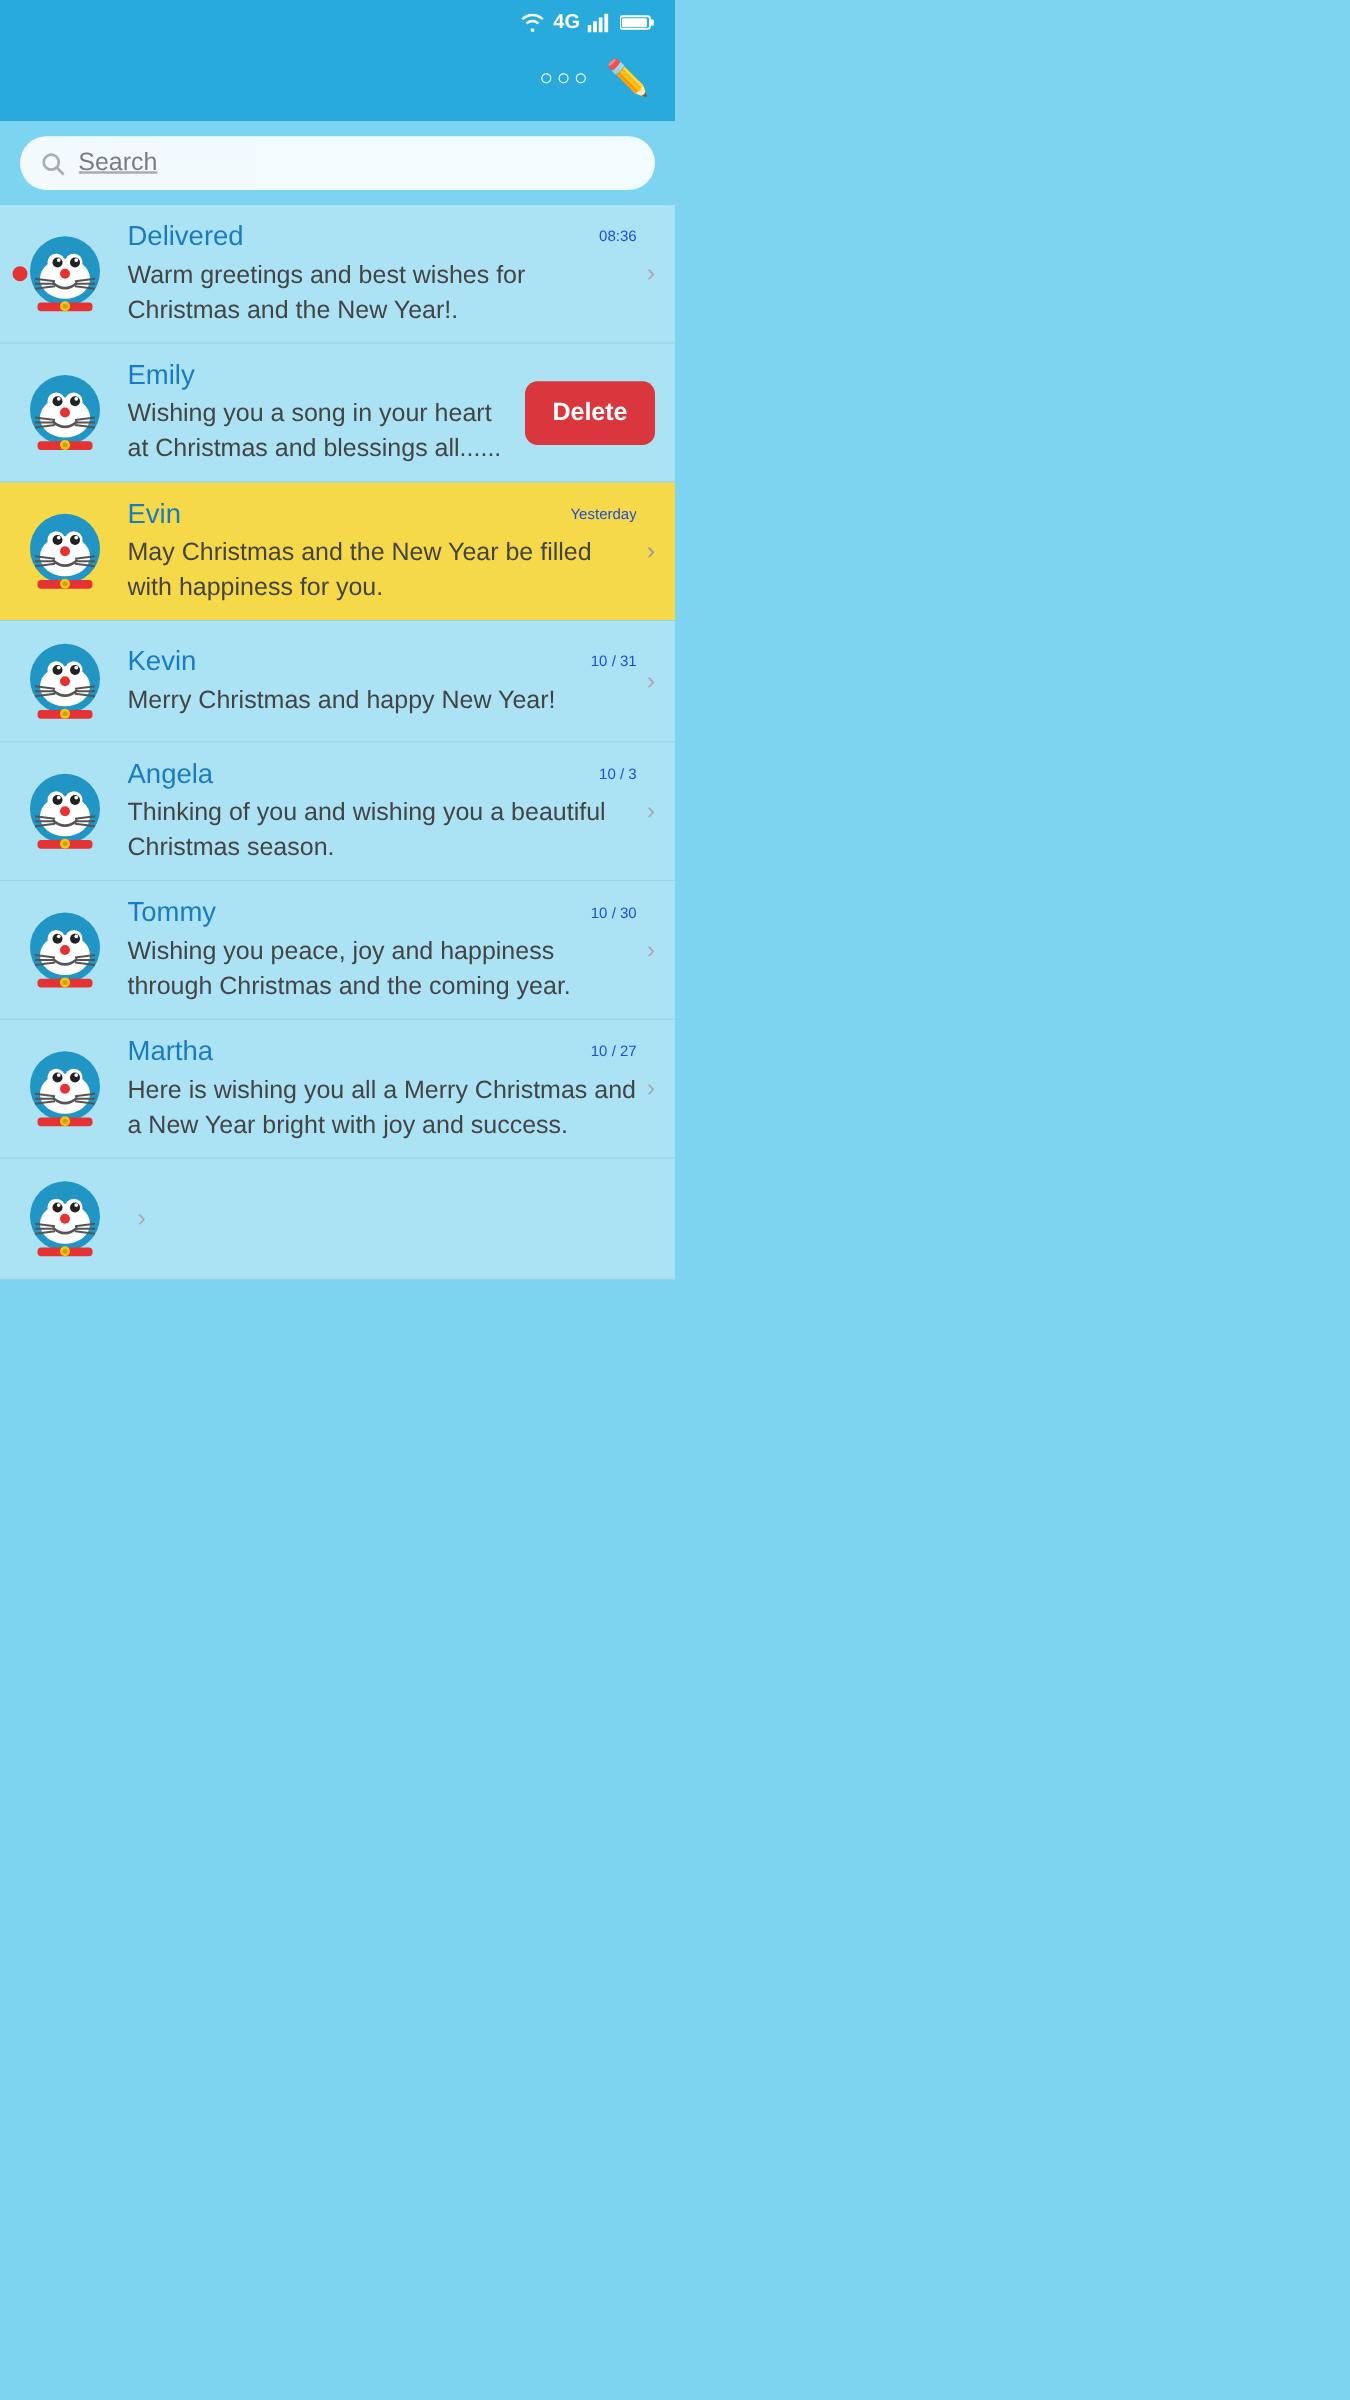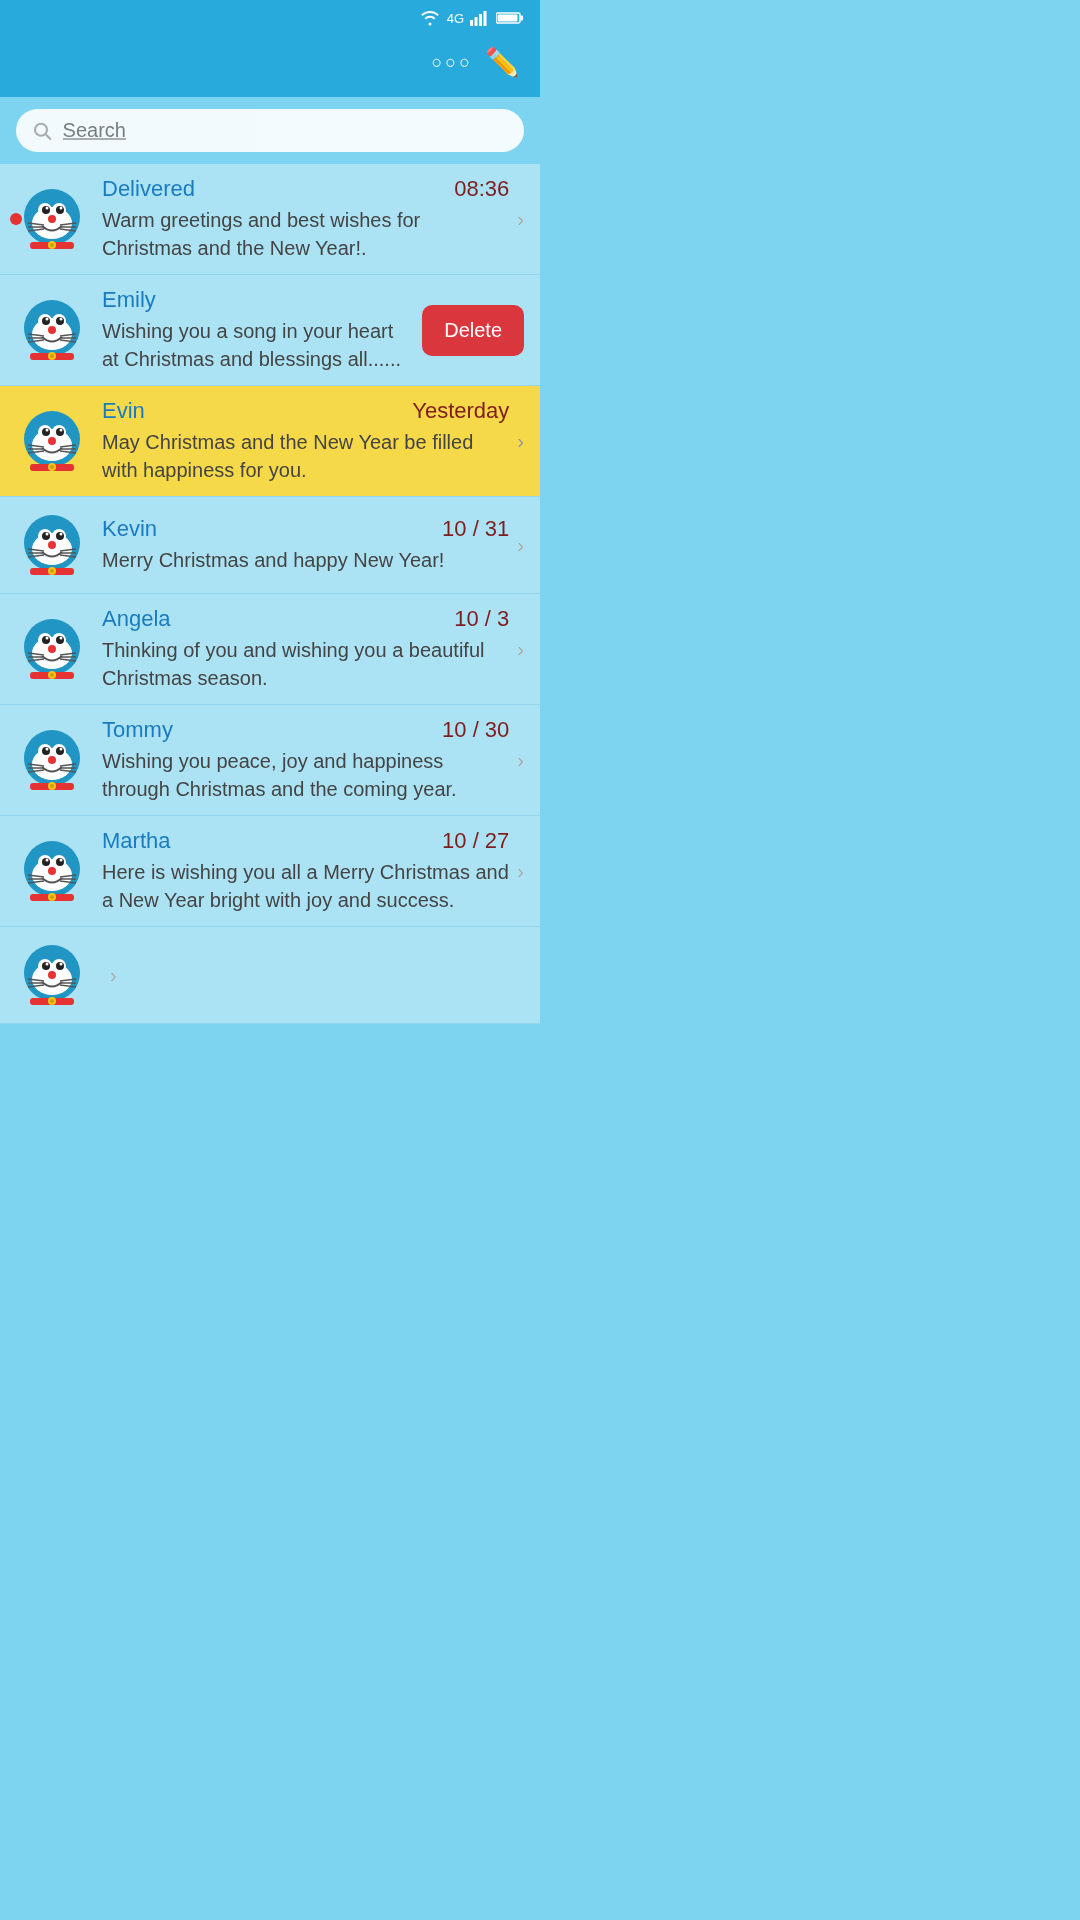--- a/index.html
+++ b/index.html
@@ -132,22 +132,22 @@
       justify-content: space-between;
       align-items: center;
       margin-bottom: 4px;
     }
     .contact-name {
       font-size: 22px;
       color: #1a7bbf;
       font-weight: 500;
     }
     .message-time {
-      font-size: 22px;
-      color: #7f1d1d;
+      font-size: 12px;
+      color: #1d4ed8;
     }
     .message-preview {
       font-size: 20px;
       color: #444;
       line-height: 1.4;
     }
 
     .chevron {
       color: #aaa;
       font-size: 20px;
@@ -168,41 +168,41 @@
       top: 50%;
       transform: translateY(-50%);
     }
 
     .delete-btn {
       background: #d9363e;
       color: white;
       border: none;
       border-radius: 10px;
       font-size: 20px;
-      font-weight: 400;
+      font-weight: 700;
       padding: 14px 22px;
       cursor: pointer;
       flex-shrink: 0;
       margin-left: 10px;
     }
   </style>
 </head>
 <body>
 
 <div class="status-bar">
   <span class="status-time"></span>
   <div class="status-icons">
 
     <svg width="22" height="16" viewBox="0 0 22 16" fill="white">
       <path d="M11 12.5a1.5 1.5 0 100 3 1.5 1.5 0 000-3z"></path>
       <path d="M7 9.5C8.2 8.3 9.5 7.7 11 7.7s2.8.6 4 1.8l1.4-1.4C14.8 6.5 13 5.7 11 5.7S7.2 6.5 5.6 8.1L7 9.5z"></path>
       <path d="M3.5 6C5.5 4 8.1 2.9 11 2.9s5.5 1.1 7.5 3.1l1.4-1.4C17.6 2.3 14.5 0.9 11 0.9S4.4 2.3 2.1 4.6L3.5 6z"></path>
     </svg>
 
-    <span style="font-size:13px; font-weight:400;">4G</span>
+    <span style="font-size:16px; font-weight:700;">4G</span>
 
     <svg width="20" height="16" viewBox="0 0 20 16" fill="white">
       <rect x="0" y="10" width="3" height="6"></rect>
       <rect x="4.5" y="7" width="3" height="9"></rect>
       <rect x="9" y="4" width="3" height="12"></rect>
       <rect x="13.5" y="1" width="3" height="15"></rect>
     </svg>
 
     <svg width="28" height="14" viewBox="0 0 28 14" fill="white">
       <rect x="0" y="2" width="24" height="10" rx="2" fill="none" stroke="white" stroke-width="1.5"></rect>

